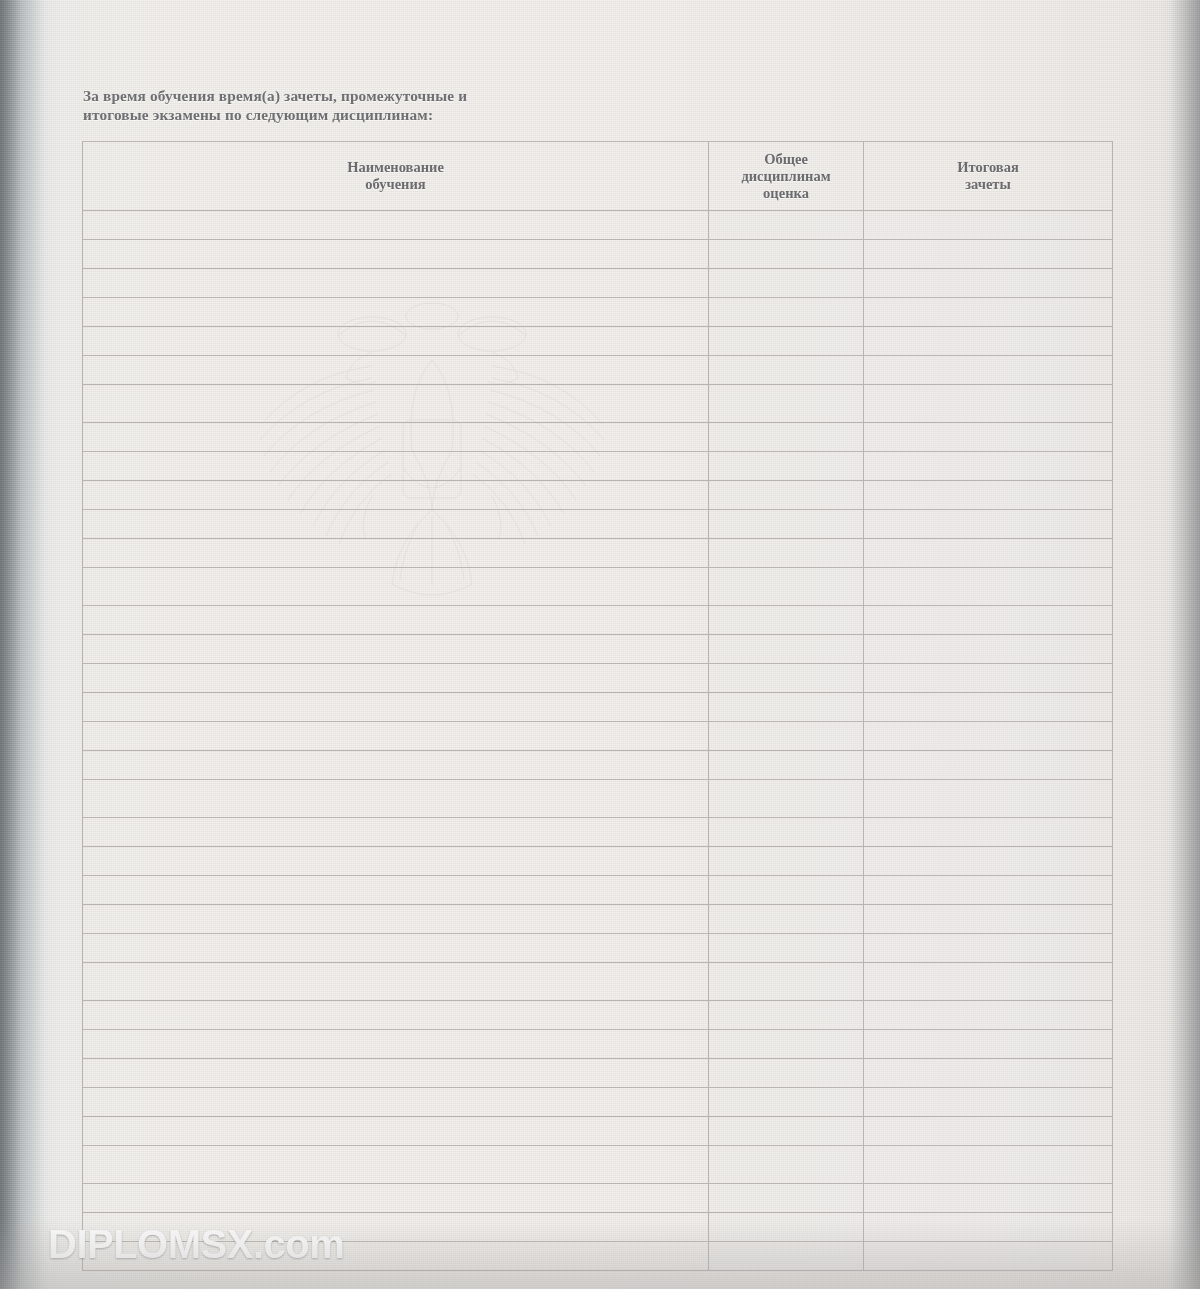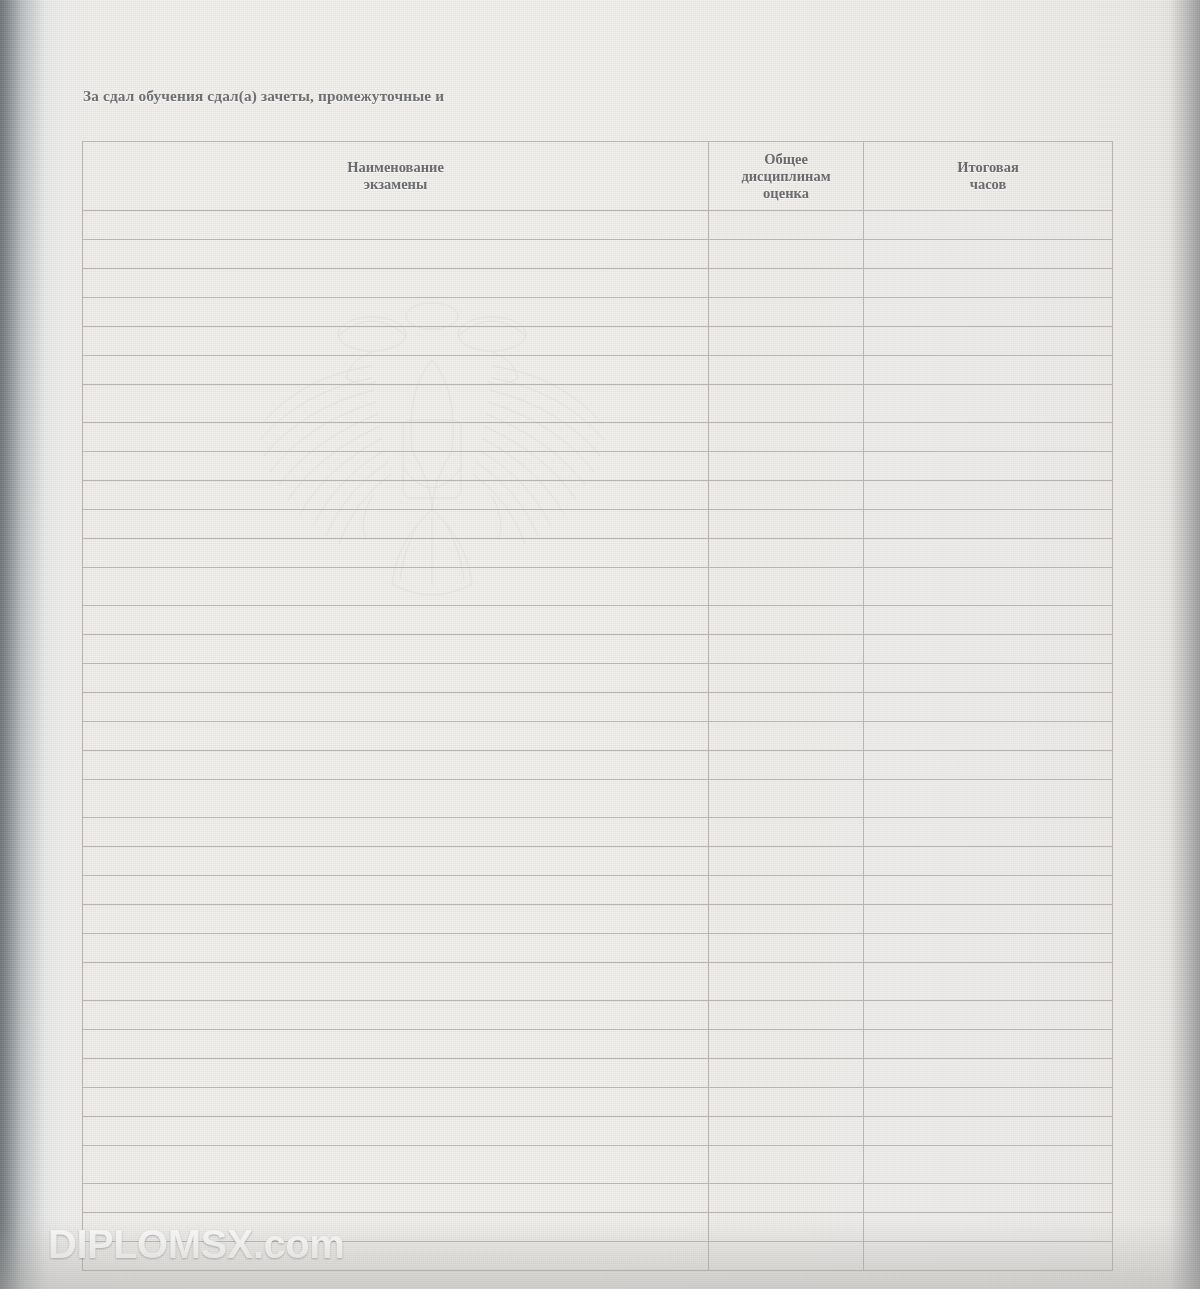--- a/index.html
+++ b/index.html
@@ -200,43 +200,44 @@
         <path d="M224 224 q16 30 18 56"></path>
         <path d="M210 216 v70"></path>
 
         <path d="M150 196 q-14 26 -6 44"></path>
         <path d="M270 196 q14 26 6 44"></path>
       </g>
     </svg>
   </div>
 
   <div class="heading">
-    <span>За сдал обучения сдал(а) зачеты, промежуточные и</span>
+    <span>За время обучения время(а) зачеты, промежуточные и</span>
+    <span class="l2">итоговые экзамены по следующим дисциплинам:</span>
   </div>
 
   <table id="grades-table">
     <colgroup>
       <col class="c1">
         <col class="c2">
         <col class="c3">
     </colgroup>
     <thead>
       <tr>
         <th>
           <div>Наименование</div>
-          <div>экзамены</div>
+          <div>обучения</div>
         </th>
         <th>
           <div>Общее</div>
           <div>дисциплинам</div>
           <div>оценка</div>
         </th>
         <th>
           <div>Итоговая</div>
-          <div>часов</div>
+          <div>зачеты</div>
         </th>
       </tr>
     </thead>
     <tbody id="table-body">
         <tr>
           <td class="col-discipline"></td>
           <td class="col-hours"></td>
           <td class="col-mark"></td>
         </tr>
         <tr>

